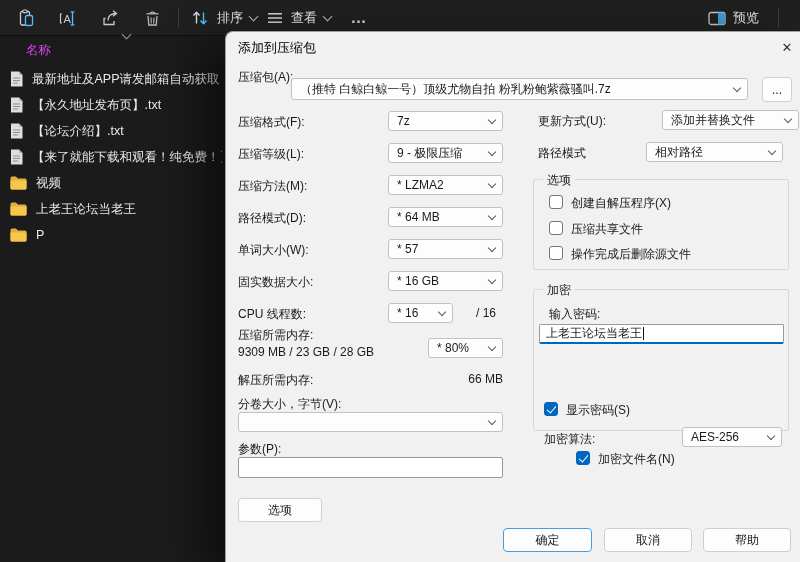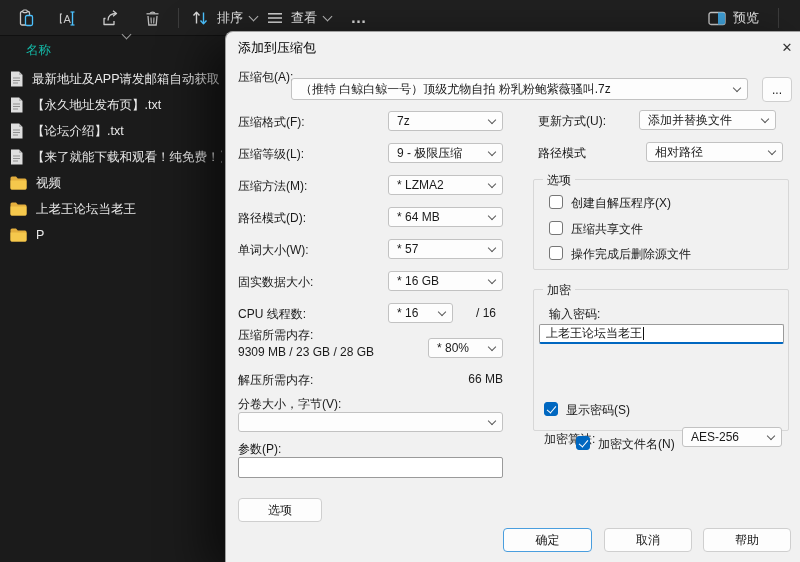--- a/index.html
+++ b/index.html
@@ -14,21 +14,21 @@
     background:#1b1b1b;font-family:"Liberation Sans",sans-serif;
     -webkit-font-smoothing:antialiased;
   }
   
   .toolbar{position:absolute;left:0;top:0;width:800px;height:36px;background:#202020;border-bottom:1px solid #101010;}
   .tbtn{position:absolute;top:3px;width:32px;height:30px;display:flex;align-items:center;justify-content:center;border-radius:4px;}
   .tdiv{position:absolute;top:8px;width:1px;height:20px;background:#3c3c3c;}
   .tgroup{position:absolute;top:3px;height:30px;display:flex;align-items:center;gap:7px;color:#e3e3e3;font-size:13px;padding:0 4px;border-radius:4px;}
   .chev-s{width:7px;height:7px;border-right:1.4px solid #b9b9b9;border-bottom:1.4px solid #b9b9b9;transform:rotate(45deg);margin-top:-4px;}
   .more-glyph{color:#d8d8d8;font-size:16px;font-weight:bold;letter-spacing:1px;}
-  .fheader{position:absolute;left:26px;top:42px;color:#14b8a6;font-size:12.5px;}
+  .fheader{position:absolute;left:26px;top:42px;color:#d946ef;font-size:12.5px;}
   .hdr-chev{position:absolute;left:123px;top:31px;width:7px;height:7px;border-right:1.3px solid #9a9a9a;border-bottom:1.3px solid #9a9a9a;transform:rotate(45deg);}
   .frow{position:absolute;left:10px;width:212px;height:26px;display:flex;align-items:center;gap:9px;color:#e9e9e9;font-size:12.5px;white-space:nowrap;overflow:hidden;}
   .ficon{flex:0 0 auto;display:flex;}
   
   .dialog{position:absolute;left:225px;top:31px;width:575px;height:531px;background:#f1f1f1;
     border:1px solid #a0a0a0;border-right:none;border-bottom:none;border-radius:8px 0 0 0;
     box-shadow:-20px 12px 45px rgba(0,0,0,.55);font-size:12px;color:#1a1a1a;}
   .dlg-title{position:absolute;left:12px;top:7px;font-size:13px;color:#000;}
   .dlg-close{position:absolute;left:548px;top:4px;width:26px;height:23px;display:flex;align-items:center;justify-content:center;color:#333;font-size:13px;border-radius:4px;}
   .lbl{position:absolute;white-space:nowrap;color:#1a1a1a;}
@@ -270,21 +270,21 @@
   </div>
 
   <div class="lbl" style="left:12px;top:409px;">参数(P):</div>
   <div class="txt-input" style="left:12px;top:425px;width:265px;height:21px;">
     <span></span>
   </div>
 
   <div class="btn" style="left:12px;top:466px;width:84px;">选项</div>
 
   <div class="lbl" style="left:312px;top:81px;">更新方式(U):</div>
-  <div class="dd" style="left:413px;top:78px;width:137px;">
+  <div class="dd" style="left:436px;top:78px;width:137px;">
     <span class="dd-val">添加并替换文件</span>
       <span class="chev-d"></span>
   </div>
 
   <div class="lbl" style="left:312px;top:113px;">路径模式</div>
   <div class="dd" style="left:420px;top:110px;width:137px;">
     <span class="dd-val">相对路径</span>
       <span class="chev-d"></span>
   </div>
 
@@ -313,21 +313,21 @@
     </div>
     <div class="cbrow" style="left:10px;top:112px;">
       <span class="cb checked"></span>
       <span>显示密码(S)</span>
     </div>
     <div class="lbl" style="left:10px;top:141px;">加密算法:</div>
     <div class="dd" style="left:148px;top:137px;width:100px;">
       <span class="dd-val">AES-256</span>
         <span class="chev-d"></span>
     </div>
-    <div class="cbrow" style="left:10px;top:146px;padding-left:32px;">
+    <div class="cbrow" style="left:10px;top:161px;padding-left:32px;">
       <span class="cb checked"></span>
       <span>加密文件名(N)</span>
     </div>
   </div>
 
   <div class="btn default" style="left:277px;top:496px;width:89px;">确定</div>
   <div class="btn" style="left:378px;top:496px;width:88px;">取消</div>
   <div class="btn" style="left:477px;top:496px;width:88px;">帮助</div>
 </div>
 

